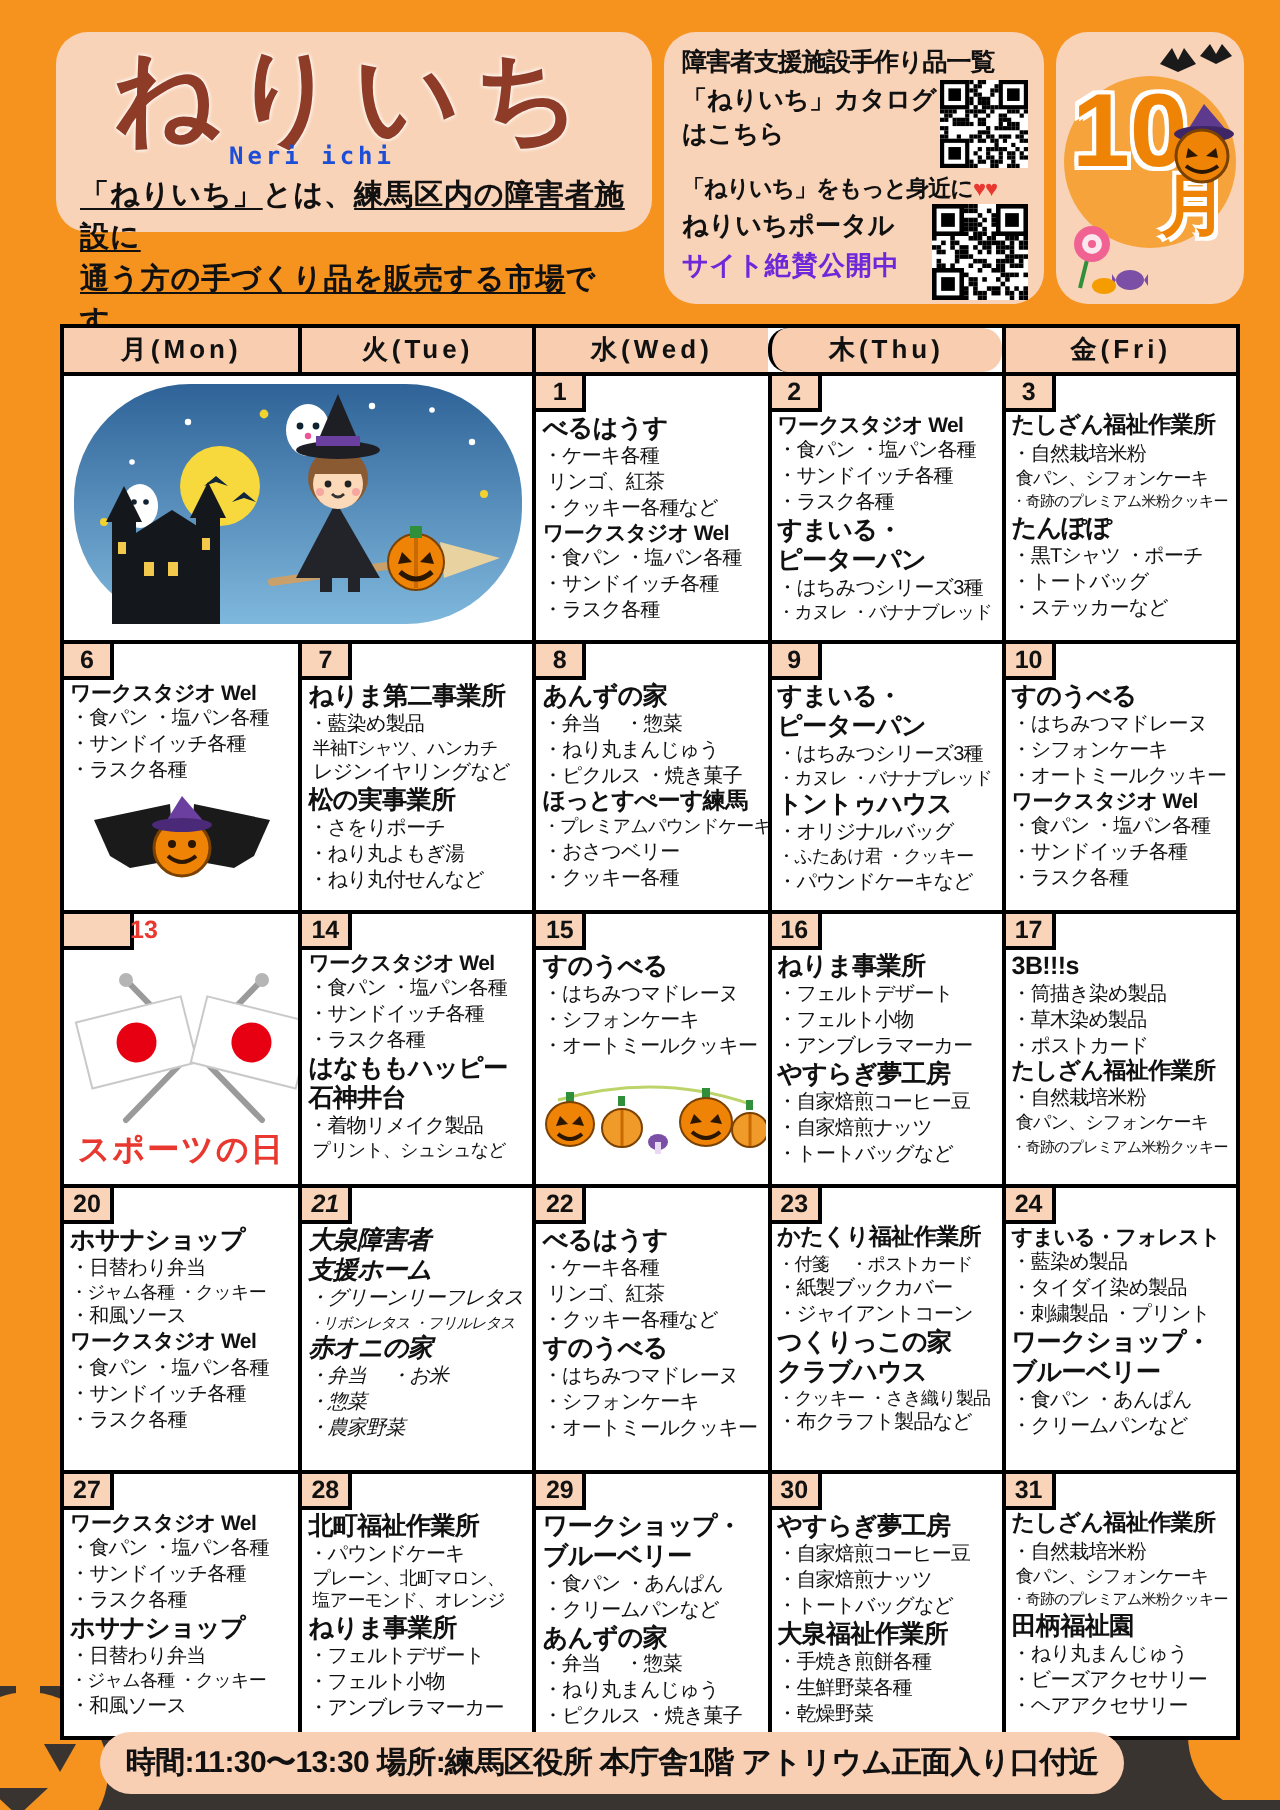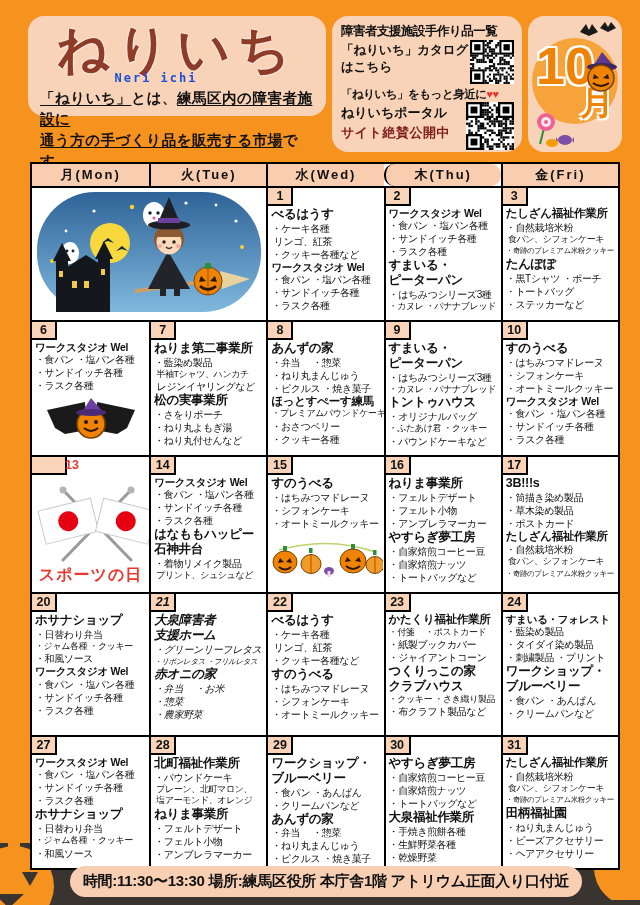--- a/index.html
+++ b/index.html
@@ -27,21 +27,21 @@
   .description .u { text-decoration:underline; text-underline-offset:2px; }
 
   .catalog-box { left:332px; top:16px; width:190px; height:136px; padding:7px 8px 4px 9px; }
   .cat-line1 { font-size:12.5px; font-weight:bold; letter-spacing:-0.5px; }
   .qr-row { display:flex; justify-content:space-between; align-items:flex-start; }
   .qr-row .txt { font-size:12.5px; font-weight:bold; line-height:1.35; padding-top:2px; }
   .qr { width:44px; height:44px; background:#fff; flex:0 0 auto; }
   .portal-line1 { font-size:11.5px; font-weight:bold; margin-top:3px; letter-spacing:-0.5px;}
   .hearts { color:#e8382f; font-size:11px; }
   .portal-name { font-size:13px; font-weight:bold; }
-  .portal-open { font-size:13px; font-weight:bold; color:#7f1d1d; letter-spacing:0.5px; margin-top:2px;}
+  .portal-open { font-size:13px; font-weight:bold; color:#6d28d9; letter-spacing:0.5px; margin-top:2px;}
 
   .month-box { left:528px; top:16px; width:94px; height:136px; }
   .month-circle { position:absolute; left:4px; top:22px; width:86px; height:86px;
     border-radius:50%; background:#f6a33c; }
   .month-label { position:absolute; left:0; top:18px; width:94px; height:100px; }
   .month-num { position:absolute; left:8px; top:6px; font-size:52px; font-weight:900;
     color:#ef8305; line-height:1;
     text-shadow:-2px -2px 0 #fff,2px -2px 0 #fff,-2px 2px 0 #fff,2px 2px 0 #fff,0 2px 0 #fff,2px 0 0 #fff,0 -2px 0 #fff,-2px 0 0 #fff; }
   .month-tsuki { position:absolute; right:8px; top:46px; font-size:34px; font-weight:900;
     color:#ef8305;
@@ -75,21 +75,21 @@
   .holiday-note { position:absolute; left:0; right:0; bottom:6px; text-align:center;
     color:#e8382f; font-size:16px; font-weight:900; letter-spacing:1px; }
   .art-flags { margin-top:4px; }
   .art-bat { margin-top:6px; }
   .art-pumpkins { margin-top:8px; }
 
   
   .bottom-band { position:absolute; left:0; bottom:0; width:640px; height:62px;
     background:#3a3430; z-index:1; }
   .band-deco { position:absolute; z-index:2; }
-  .footer-pill { position:absolute; left:70px; top:866px; width:512px; height:31px;
+  .footer-pill { position:absolute; left:50px; top:866px; width:512px; height:31px;
     background:#f9cfb4; border-radius:16px; z-index:4;
     display:flex; align-items:center; justify-content:center;
     font-size:15px; font-weight:900; letter-spacing:-0.3px; }
 </style>
 </head>
 <body>
 
 <div class="bottom-band"></div>
 <svg class="band-deco" style="left:-16px;top:842px" width="90" height="64">
   <circle cx="30" cy="44" r="40" fill="#f6921e"></circle>

